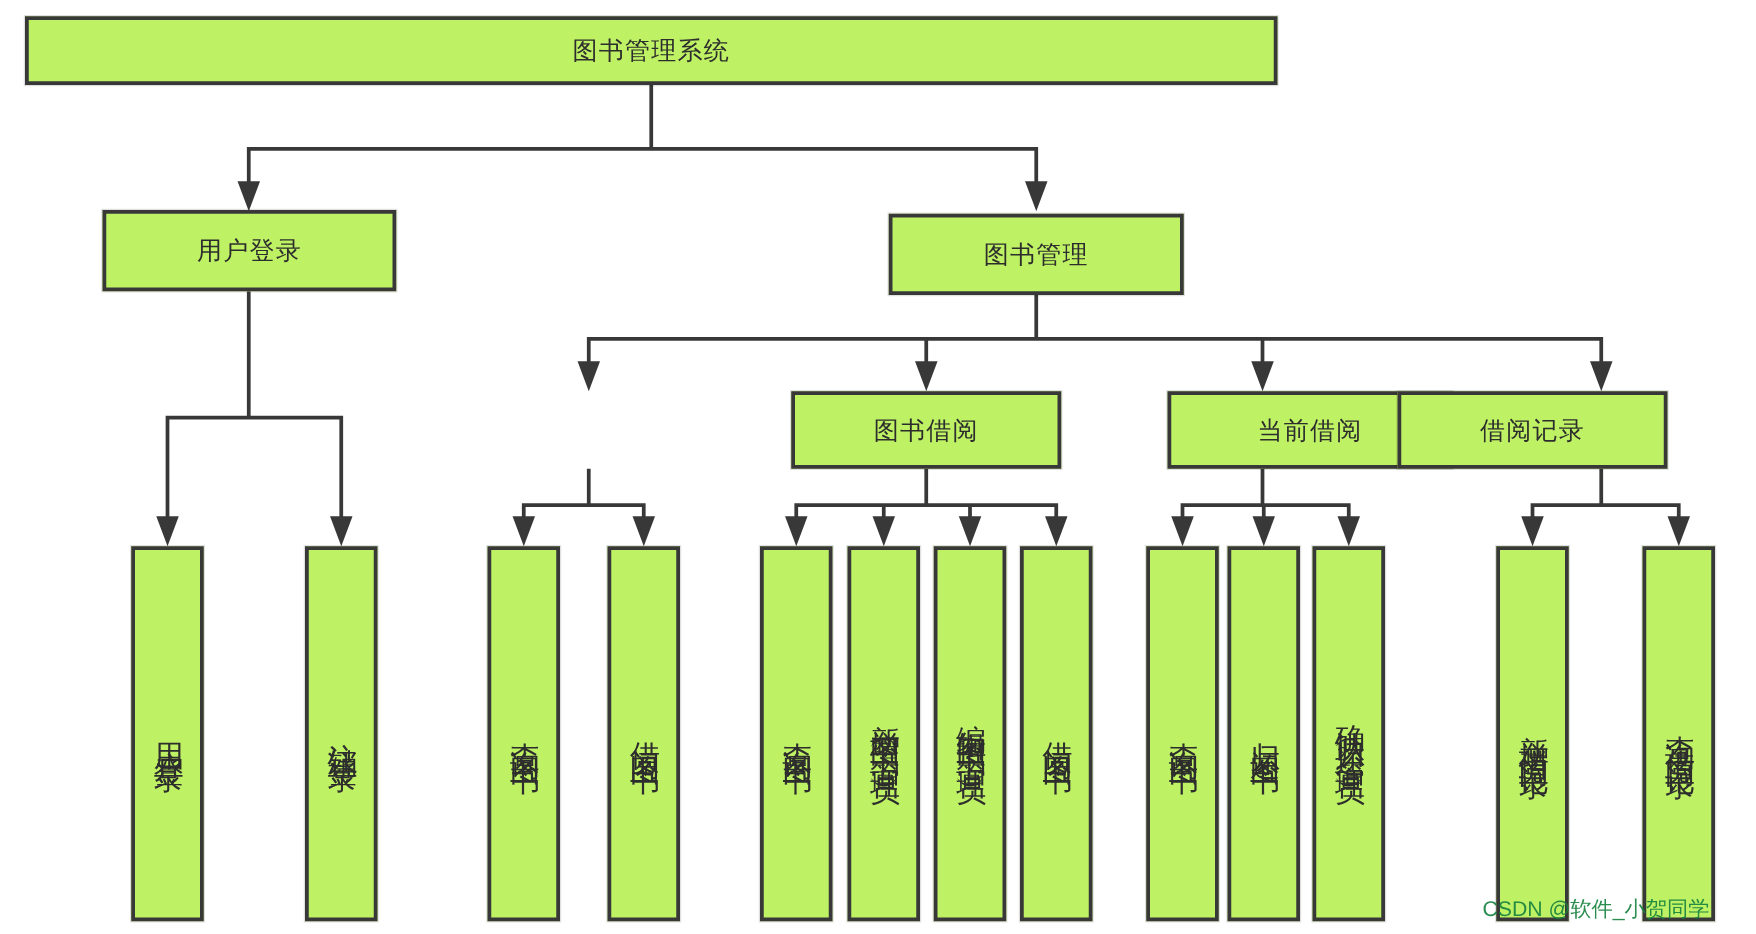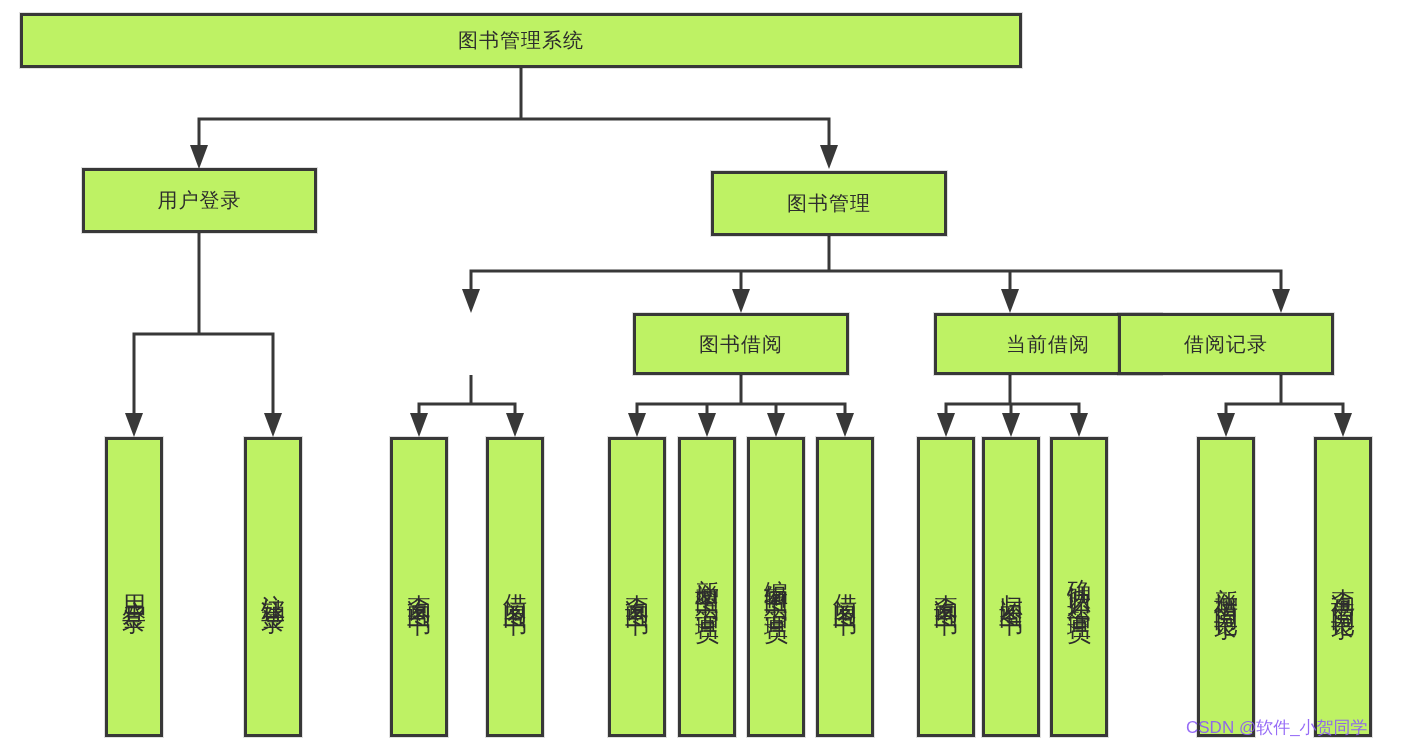--- a/index.html
+++ b/index.html
@@ -16,21 +16,21 @@
     display:flex; align-items:center; justify-content:center;
     z-index:2;
   }
   .hbox { font-size:20px; letter-spacing:1px; }
   .vbox {
     writing-mode:vertical-rl; text-orientation:mixed;
     font-size:24px; letter-spacing:6px; line-height:1;
   }
   .watermark {
     position:absolute; left:1186px; top:716px; z-index:5;
-    font-size:17px; color:#8b5cf6; opacity:0.9; white-space:nowrap;
+    font-size:17px; color:#15803d; opacity:0.9; white-space:nowrap;
   }
 </style>
 </head>
 <body>
 
 <div id="stage">
 
   <svg id="connectors" width="1405" height="747" viewBox="0 0 1405 747" fill="none" stroke="#383838" stroke-width="3">
 
     <g>

